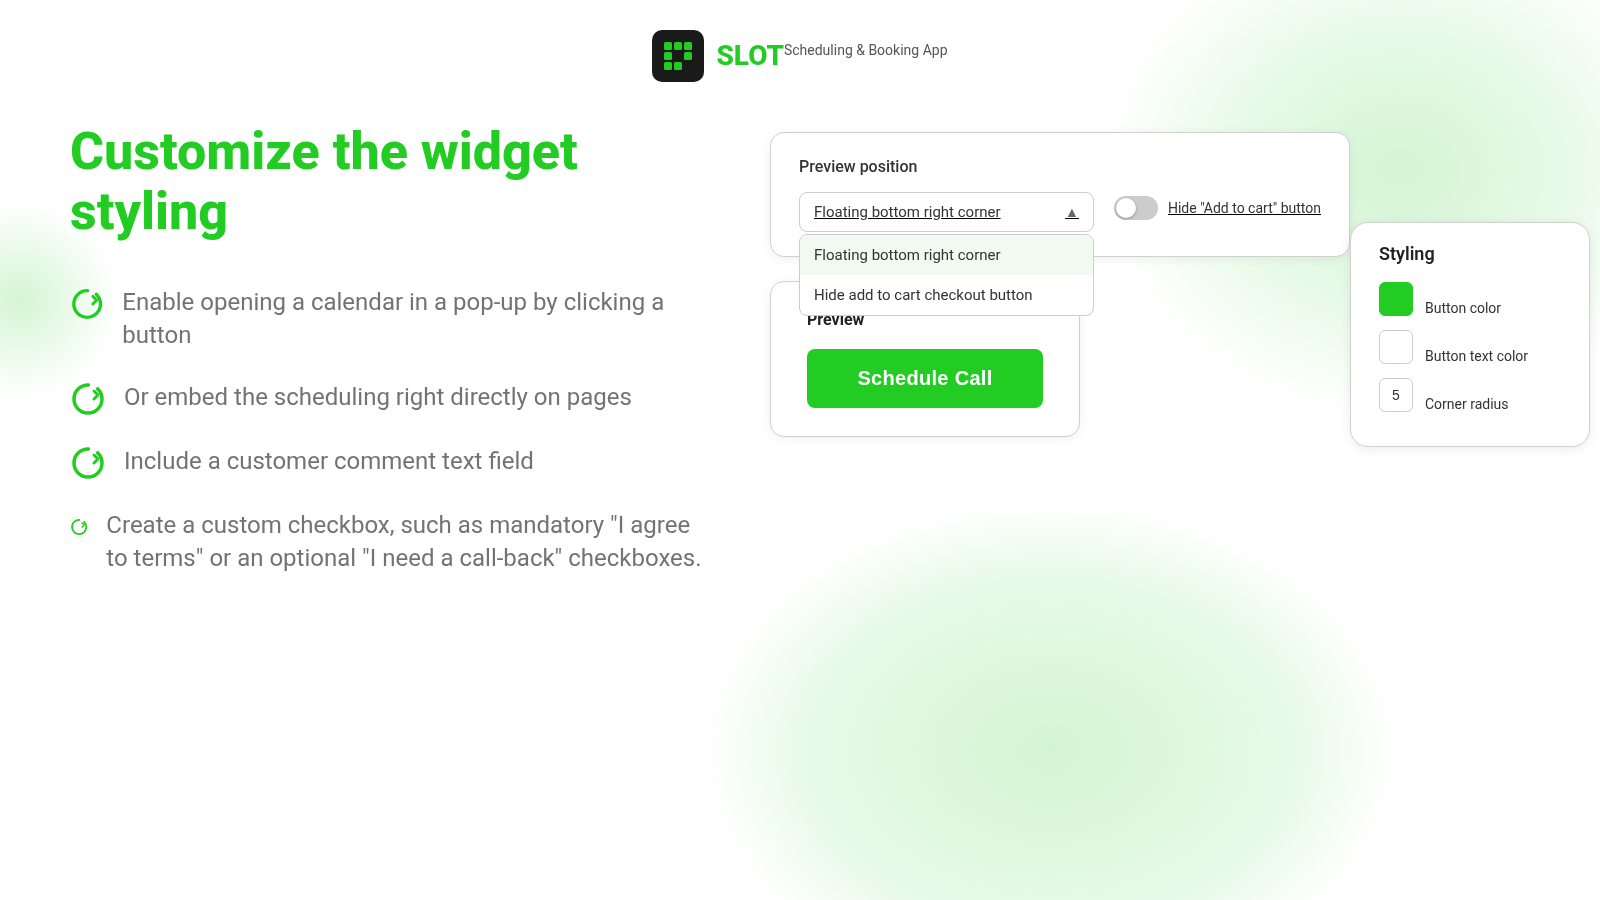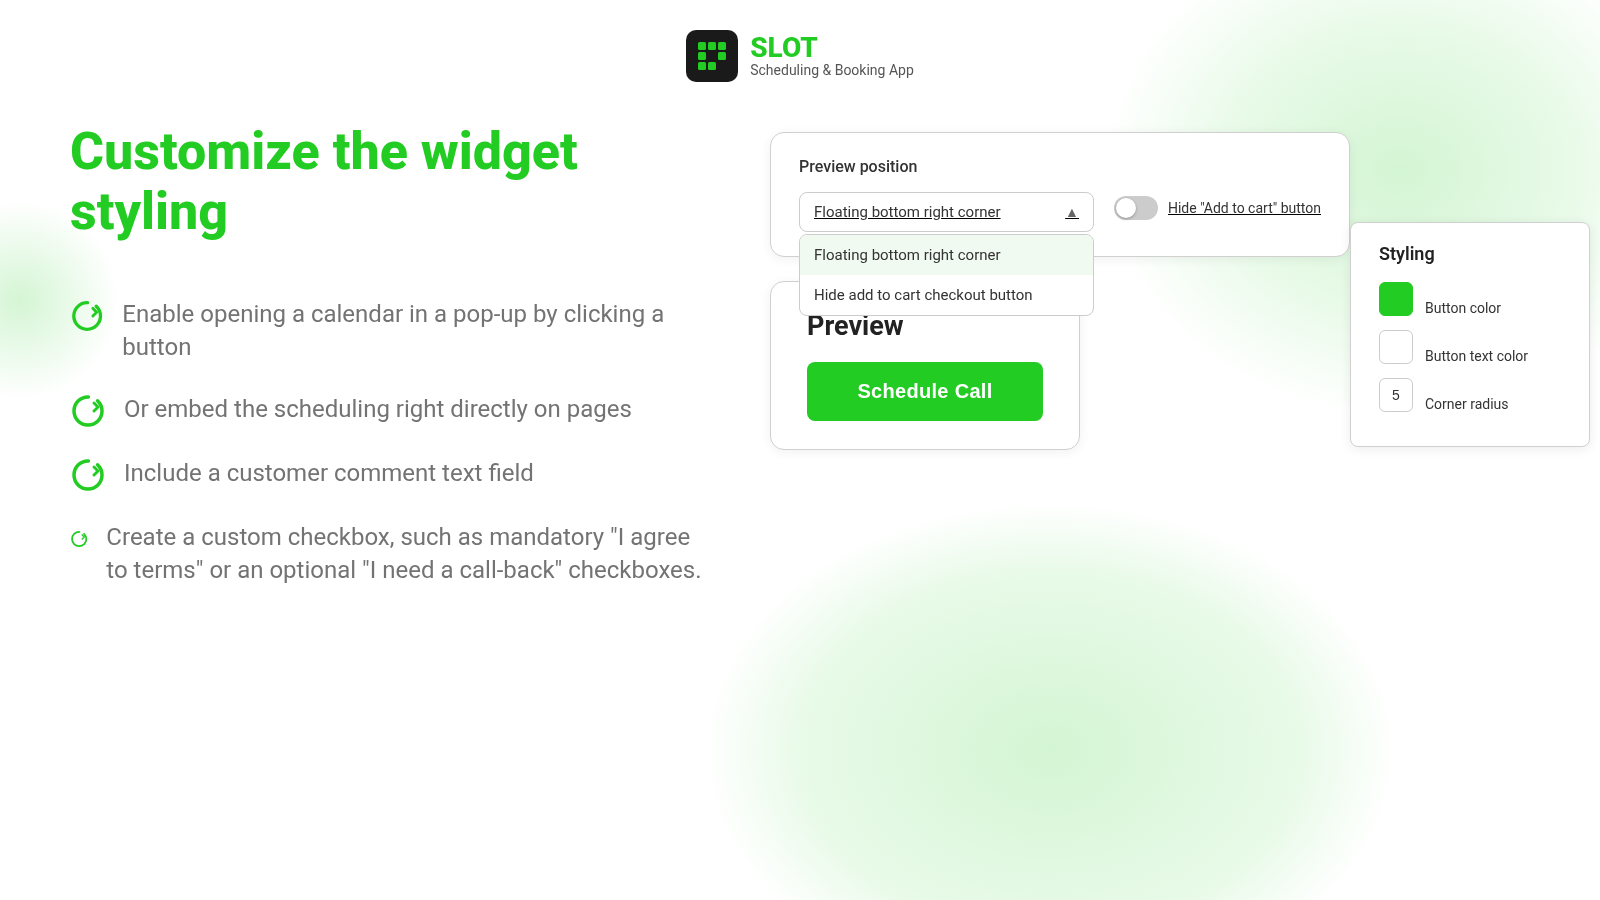--- a/index.html
+++ b/index.html
@@ -67,21 +67,20 @@
       width: 52px;
       height: 52px;
       background: #1a1a1a;
       border-radius: 10px;
       display: flex;
       align-items: center;
       justify-content: center;
     }
     .logo-text-group {
       display: flex;
-      flex-direction: column;
     }
     .logo-title {
       font-size: 28px;
       font-weight: 800;
       color: #22cc22;
       line-height: 1;
     }
     .logo-subtitle {
       font-size: 14px;
       color: #555;
@@ -97,21 +96,21 @@
 
     
     .left-section {
       flex: 0 0 640px;
     }
     .page-title {
       font-size: 52px;
       font-weight: 800;
       color: #22cc22;
       line-height: 1.15;
-      margin-bottom: 56px;
+      margin-bottom: 44px;
     }
     .features-list {
       list-style: none;
       display: flex;
       flex-direction: column;
       gap: 28px;
     }
     .feature-item {
       display: flex;
       align-items: flex-start;
@@ -230,21 +229,21 @@
       color: #333;
     }
 
     
     .styling-card {
       position: absolute;
       top: 100px;
       right: -60px;
       background: #fff;
       border: 1.5px solid #d0d0d0;
-      border-radius: 8px;
+      border-radius: 18px;
       padding: 20px 28px;
       width: 240px;
       box-shadow: 0 2px 12px rgba(0,0,0,0.08);
       z-index: 5;
     }
     .styling-title {
       font-size: 18px;
       font-weight: 600;
       color: #222;
       margin-bottom: 18px;
@@ -284,21 +283,21 @@
     .preview-card {
       background: #fff;
       border: 1.5px solid #d0d0d0;
       border-radius: 14px;
       padding: 28px 36px;
       width: 310px;
       margin-top: 24px;
       box-shadow: 0 2px 12px rgba(0,0,0,0.06);
     }
     .preview-title {
-      font-size: 27px;
+      font-size: 16px;
       font-weight: 700;
       color: #222;
       margin-bottom: 20px;
     }
     .schedule-btn {
       width: 100%;
       padding: 18px;
       background: #22cc22;
       color: #fff;
       font-size: 20px;

